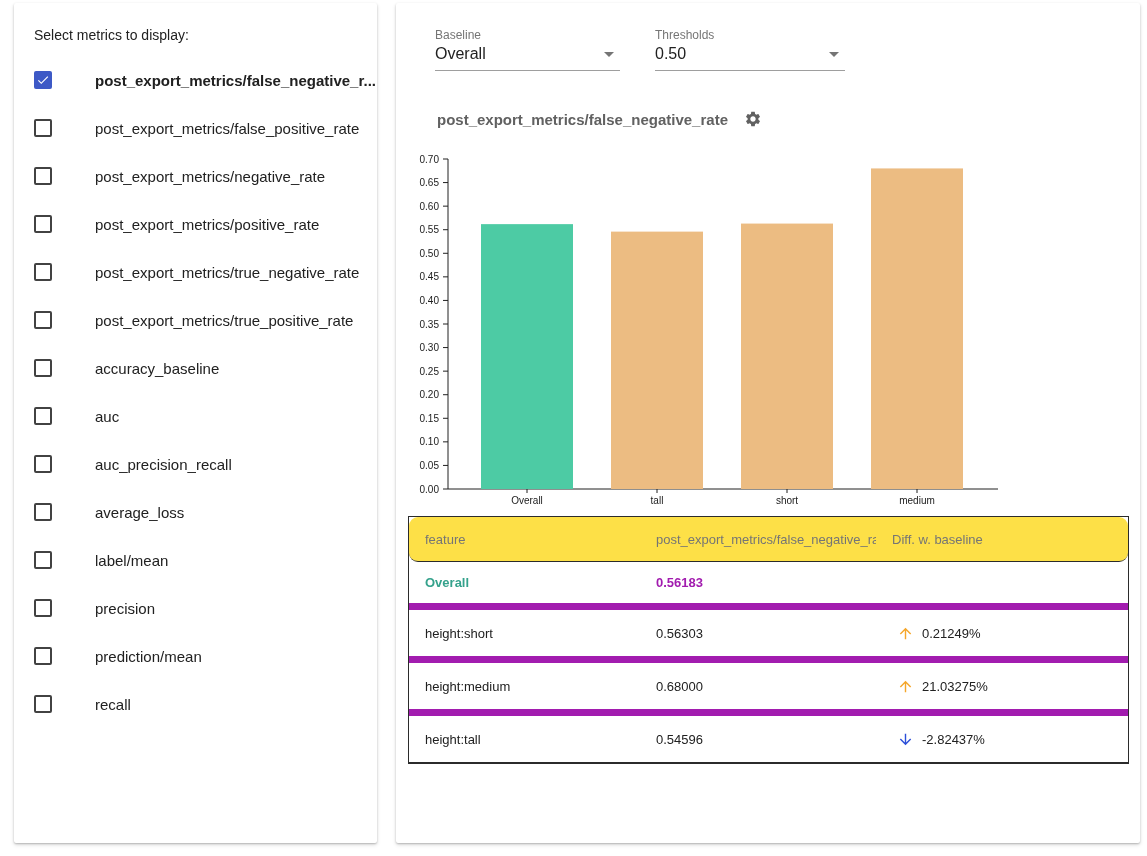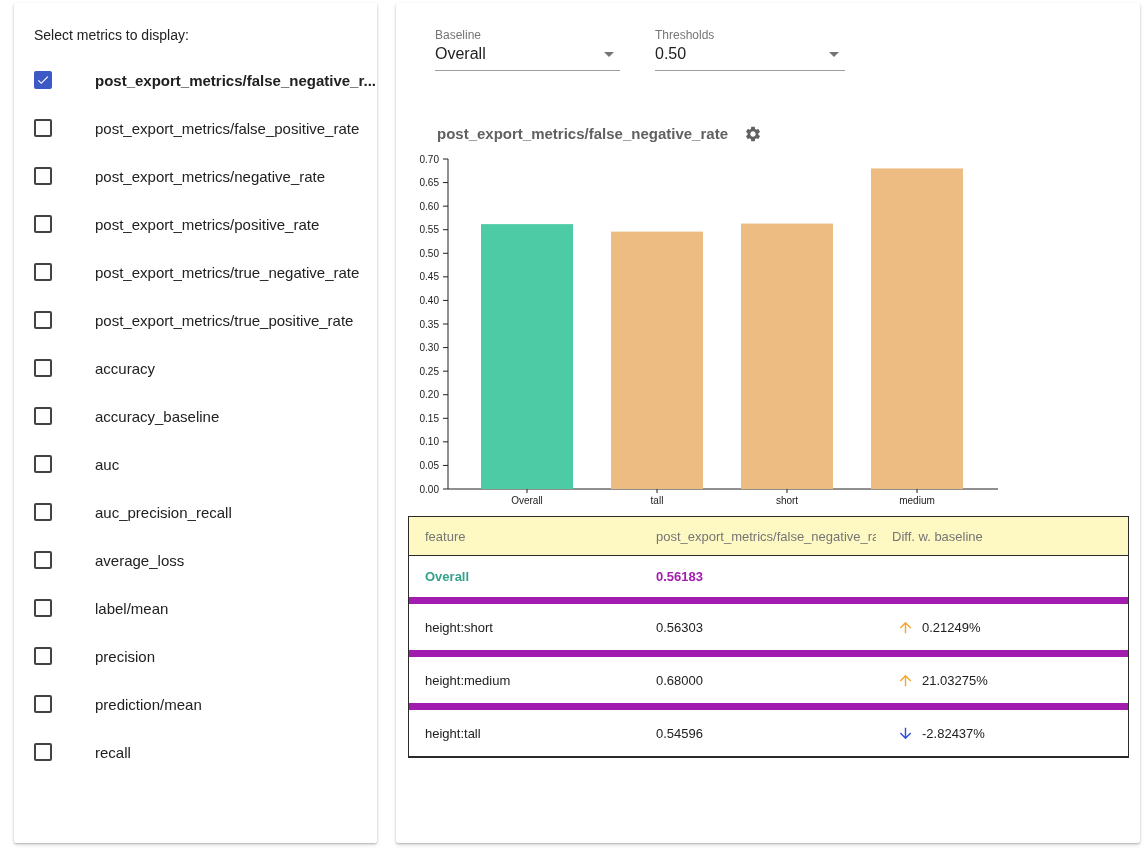--- a/index.html
+++ b/index.html
@@ -22,31 +22,31 @@
   .controls { position:absolute; left:39px; top:25px; display:flex; gap:35px; }
   .select { display:flex; flex-direction:column; }
   .select .sel-label { font-size:12px; color:#757575; margin-bottom:3px; }
   .sel-box { display:flex; align-items:center; justify-content:space-between;
              border-bottom:1px solid #9e9e9e; padding-bottom:7px; cursor:pointer; }
   .sel-box .sel-value { font-size:16px; color:#212121; }
   .caret { width:0; height:0; border-left:5px solid transparent; border-right:5px solid transparent;
            border-top:5px solid #757575; margin-right:6px; }
   .w185 { width:185px; } .w190 { width:190px; }
 
-  .chart-header { position:absolute; left:41px; top:122px; display:flex; align-items:flex-start; }
+  .chart-header { position:absolute; left:41px; top:107px; display:flex; align-items:center; }
   .chart-title { font-size:15px; font-weight:bold; color:#616161; }
   .gear { margin-left:16px; width:18px; height:18px; cursor:pointer; }
   .gear svg { width:18px; height:18px; display:block; fill:#616161; }
 
   .chart-wrap { position:absolute; left:0; top:147px; width:640px; height:365px; }
 
   .dtable { position:absolute; left:12px; top:513px; width:721px; background:#fff;
             border:1px solid #2b2b2b; border-bottom-width:2px; font-size:13px; }
   .trow { display:grid; grid-template-columns:231px 236px 1fr; align-items:center; }
-  .trow.thead { height:39px; background:#fef9c3; color:#757575; border-bottom:1px solid #2b2b2b; }
+  .trow.thead { height:45px; background:#fde047; color:#757575; border-bottom:1px solid #2b2b2b;border-radius:9px; }
   .trow.baseline-row { height:41px; font-weight:bold; }
   .trow.data-row { height:53px; color:#212121; }
   .trow + .trow { border-top:0; }
   .trow.data-row { border-top:7px solid #a21caf; }
   .trow.baseline-row { border-top:0; }
   .tcell { padding-left:16px; overflow:hidden; white-space:nowrap; }
   .diff-cell { display:flex; align-items:center; }
   .diff-cell svg { width:17px; height:17px; margin-left:5px; margin-right:8px; }
 </style>
 </head>
@@ -77,24 +77,20 @@
           <span class="cb"></span>
           <span class="metric-label">post_export_metrics/positive_rate</span>
         </div>
         <div class="metric-item">
           <span class="cb"></span>
           <span class="metric-label">post_export_metrics/true_negative_rate</span>
         </div>
         <div class="metric-item">
           <span class="cb"></span>
           <span class="metric-label">post_export_metrics/true_positive_rate</span>
-        </div>
-        <div class="metric-item">
-          <span class="cb"></span>
-          <span class="metric-label">accuracy</span>
         </div>
         <div class="metric-item">
           <span class="cb"></span>
           <span class="metric-label">accuracy_baseline</span>
         </div>
         <div class="metric-item">
           <span class="cb"></span>
           <span class="metric-label">auc</span>
         </div>
         <div class="metric-item">

